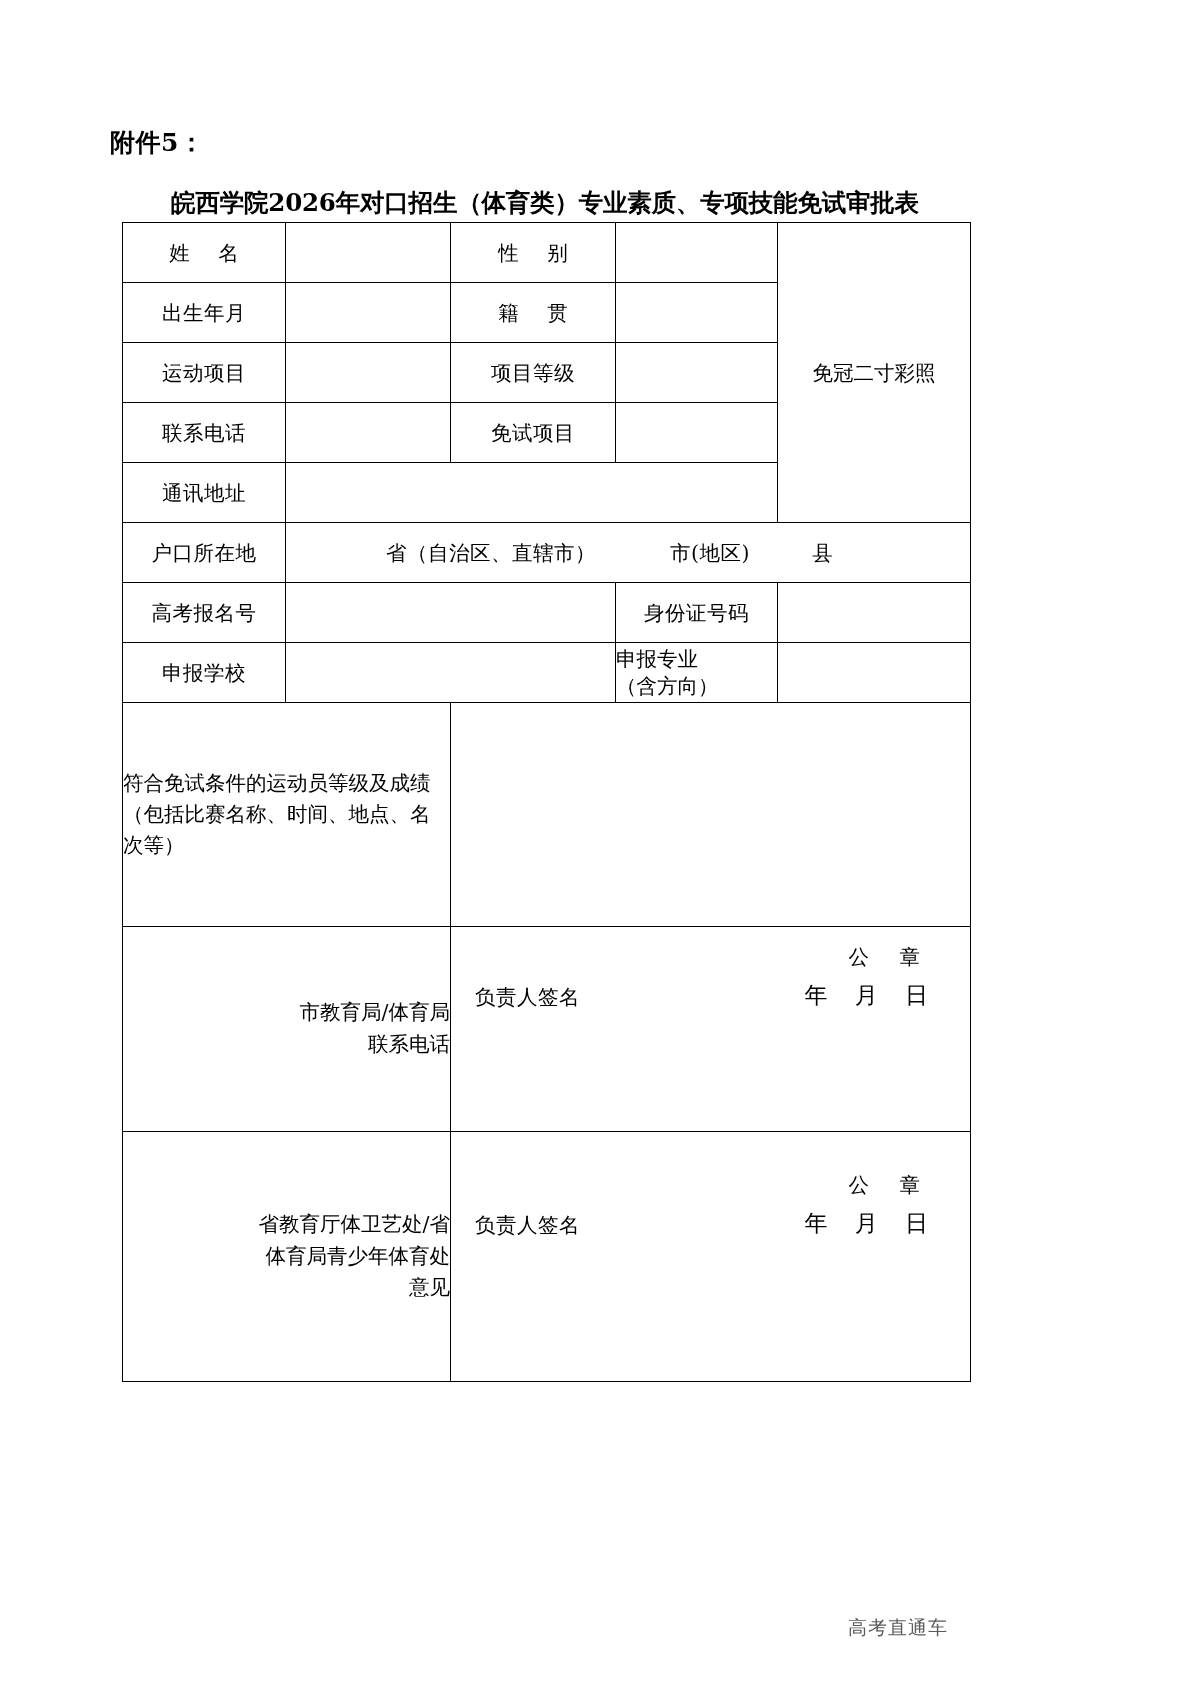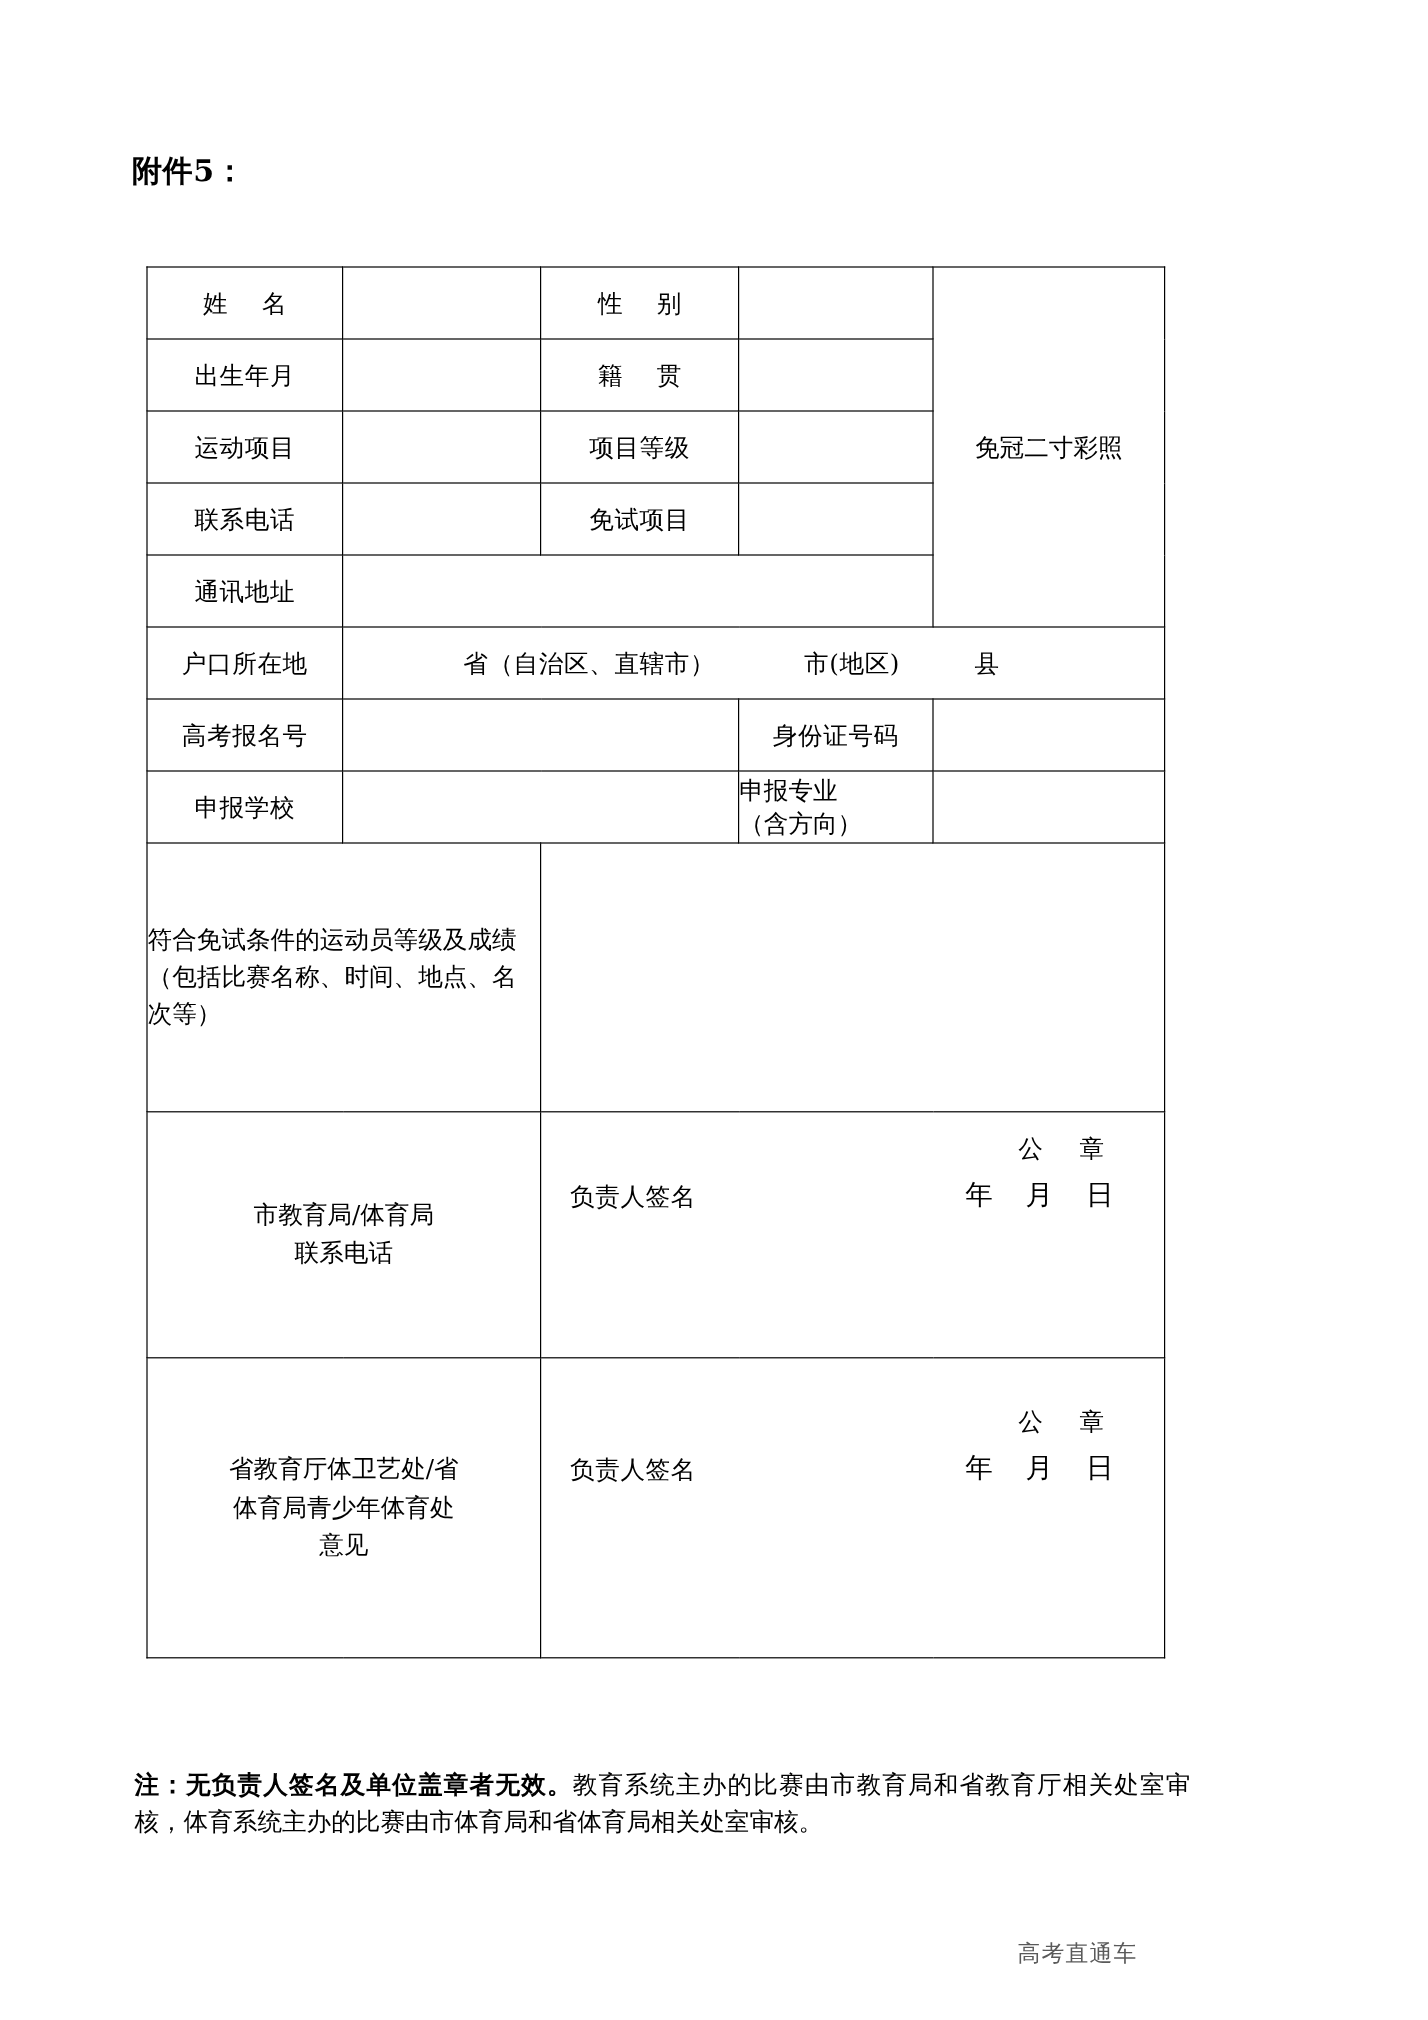--- a/index.html
+++ b/index.html
@@ -105,21 +105,21 @@
     line-height: 1.5;
     padding: 0 6px 0 10px;
     vertical-align: middle;
     text-align: left;
     margin-left: 16px;
   }
 
   .opinion-label {
     font-size: 20.5px;
     line-height: 1.55;
-    text-align: center;
+    text-align: right;
     vertical-align: middle;
     padding: 0 8px;
   }
 
   .sign-area {
     position: relative;
     height: 100%;
     vertical-align: bottom;
   }
   .sign-inner {
@@ -174,20 +174,21 @@
     letter-spacing: 1px;
   }
 </style>
 </head>
 <body>
 
 <div class="page">
 
   <div class="attachment-label">附件5：</div>
 
+  <div class="form-title">皖西学院2026年对口招生（体育类）专业素质、专项技能免试审批表</div>
 
   <table class="main-table">
     <colgroup>
       <col style="width:163px">
       <col style="width:165px">
       <col style="width:165px">
       <col style="width:162px">
       <col style="width:193px">
     </colgroup>
     <tbody>
@@ -286,17 +287,16 @@
             <span class="seal-text">公    章</span>
             <span class="sign-text">负责人签名</span>
             <span class="date-text">年    月    日</span>
           </div>
         </td>
       </tr>
 
     </tbody>
   </table>
 
-  <div class="note"><b>注：无负责人签名及单位盖章者无效。</b><span>教育系统主办的比赛由市教育局和省教育厅相关处室审核，体育系统主办的比赛由市体育局和省体育局相关处室审核。</span></div>
 
   <div class="watermark">高考直通车</div>
 
 </div>
 
 </body></html>

